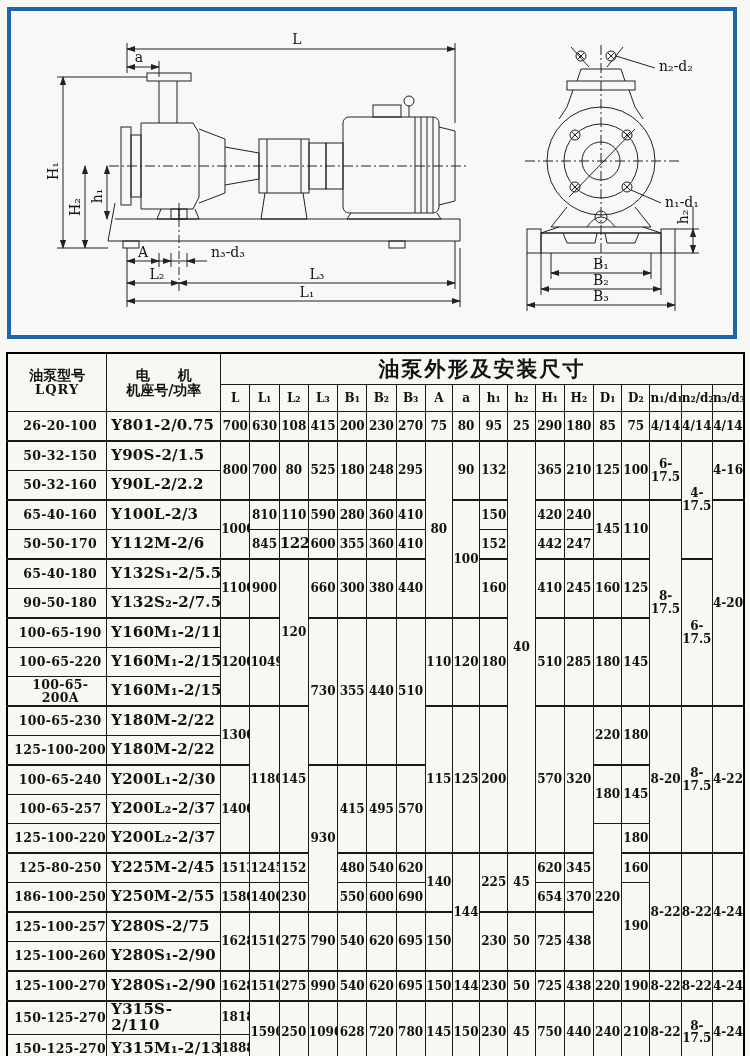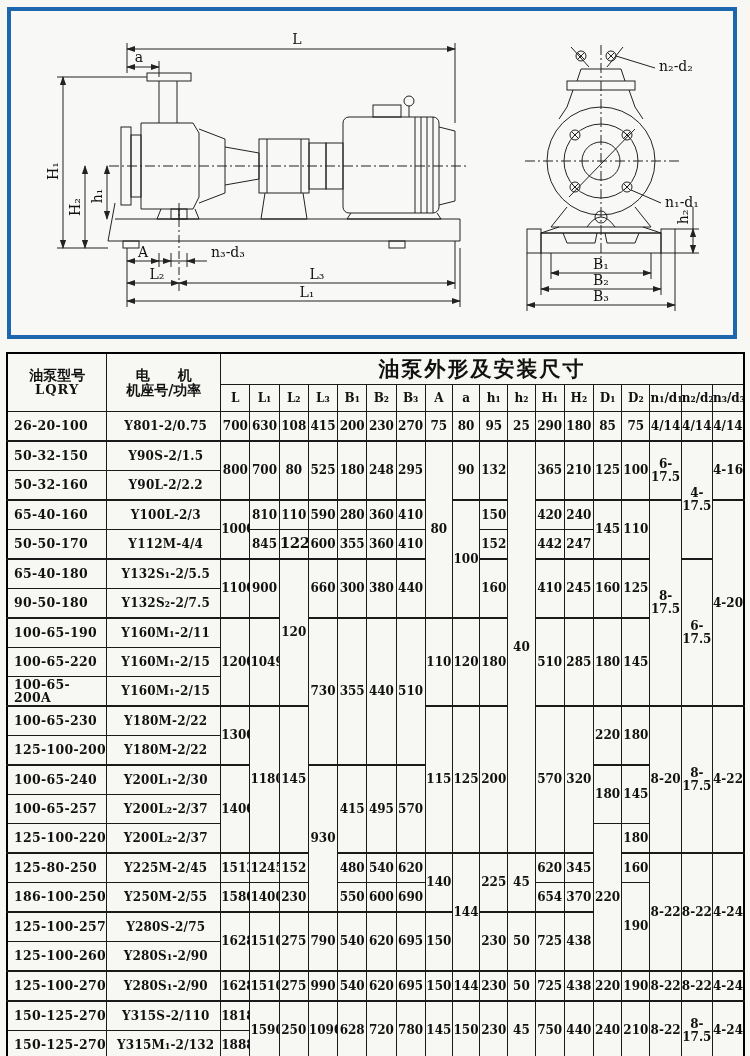--- a/index.html
+++ b/index.html
@@ -9,22 +9,22 @@
   
   .drawing-panel{position:absolute;left:7px;top:7px;width:730px;height:332px;border:4px solid #1c67ad;background:#f8f9f6;box-sizing:border-box;}
   .drawing-panel svg{display:block;}
 
   
   .spec-table-wrap{position:absolute;left:6px;top:352px;width:740px;}
   table.spec{border-collapse:collapse;table-layout:fixed;width:739px;border:2.5px solid #000;}
   table.spec th,table.spec td{border:1px solid #1a1a1a;text-align:center;vertical-align:middle;padding:0;overflow:hidden;line-height:1.05;}
   table.spec td{height:28px;font-size:12px;font-weight:700;font-family:"DejaVu Serif","Liberation Serif",serif;}
   table.spec td.gb{border-bottom-width:2px;}
-  table.spec td.model{font-size:12.5px;text-align:left;padding-left:6px;letter-spacing:.3px;}
-  table.spec td.motor{font-size:12px;text-align:center;padding-left:4px;letter-spacing:.2px;}
+  table.spec td.model{font-size:12.5px;text-align:center;padding-left:6px;letter-spacing:.3px;}
+  table.spec td.motor{font-size:15px;text-align:left;padding-left:4px;letter-spacing:.2px;}
   table.spec td.sm{font-size:15px;letter-spacing:-.4px;}
   th.model-h,th.motor-h{font-size:14px;font-weight:700;line-height:1.3;}
   th.model-h div:last-child{font-size:13px;letter-spacing:1px;}
   th.dims-title{height:30px;font-size:21px;font-weight:700;letter-spacing:2px;}
   tr.dimrow th{height:26px;font-size:12px;font-weight:700;}
 </style>
 </head>
 <body>
 
 <div class="page">
@@ -326,21 +326,21 @@
             <td>150</td>
             <td>420</td>
             <td>240</td>
             <td rowspan="2" class="gb">145</td>
             <td rowspan="2" class="gb">110</td>
             <td rowspan="7" class="gb">8-17.5</td>
             <td rowspan="7" class="gb">4-20</td>
           </tr>
           <tr>
             <td class="model gb">50-50-170</td>
-            <td class="motor gb">Y112M-4/4</td>
+            <td class="motor gb">Y112M-2/6</td>
             <td class="gb">845</td>
             <td class="sm gb">122.5</td>
             <td class="gb">600</td>
             <td class="gb">355</td>
             <td class="gb">360</td>
             <td class="gb">410</td>
             <td class="gb">152</td>
             <td class="gb">442</td>
             <td class="gb">247</td>
           </tr>

